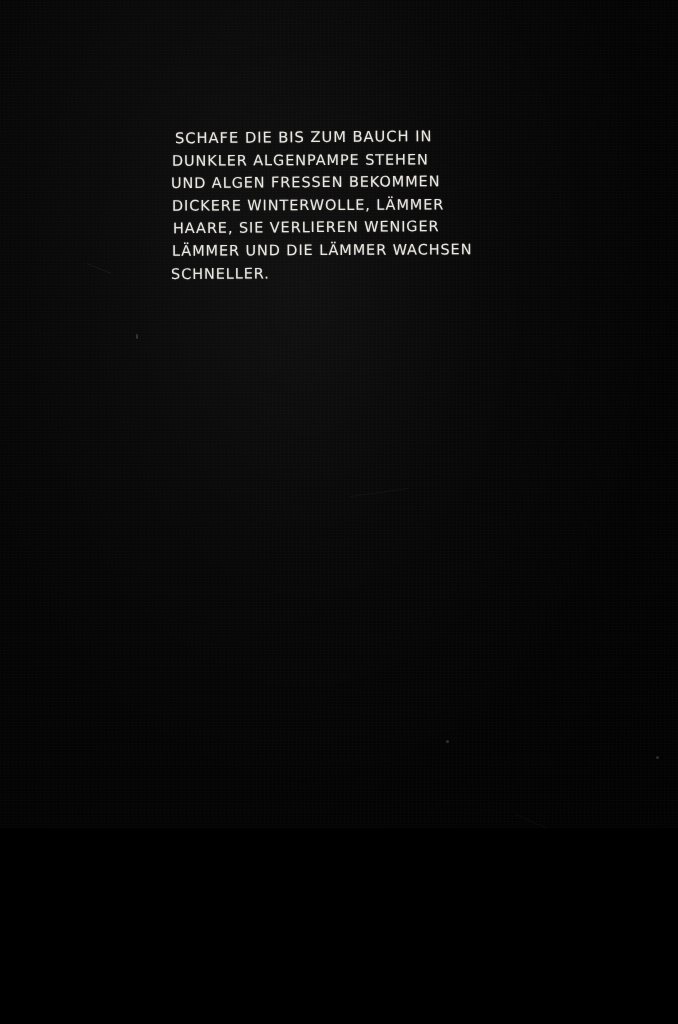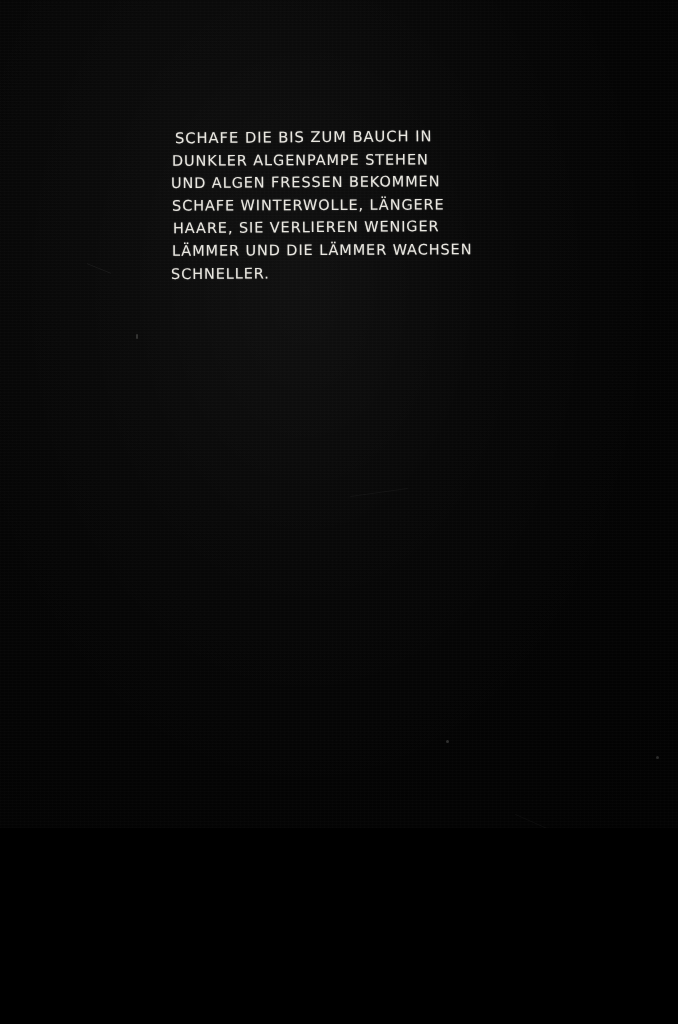--- a/index.html
+++ b/index.html
@@ -104,19 +104,19 @@
   <div class="speck" style="left:560px; top:1002px; width:2px; height:2px; opacity:.35;"></div>
   <div class="scratch" style="left:86px; top:268px; width:26px; height:1px; transform:rotate(22deg); opacity:.5;"></div>
   <div class="scratch" style="left:350px; top:492px; width:58px; height:1px; transform:rotate(-8deg); opacity:.35;"></div>
   <div class="scratch" style="left:512px; top:828px; width:70px; height:1px; transform:rotate(24deg); opacity:.3;"></div>
   <div class="scratch" style="left:556px; top:862px; width:40px; height:1px; transform:rotate(18deg); opacity:.25;"></div>
 
   <div class="handwriting">
     <span class="line l1">SCHAFE DIE BIS ZUM BAUCH IN</span>
     <span class="line l2">DUNKLER ALGENPAMPE STEHEN</span>
     <span class="line l3">UND ALGEN FRESSEN BEKOMMEN</span>
-    <span class="line l4">SCHAFE WINTERWOLLE, LÄNGERE</span>
+    <span class="line l4">DICKERE WINTERWOLLE, LÄMMER</span>
     <span class="line l5">HAARE, SIE VERLIEREN  WENIGER</span>
     <span class="line l6">LÄMMER UND DIE LÄMMER WACHSEN</span>
     <span class="line l7">SCHNELLER.</span>
   </div>
 
 </div>
 
 </body></html>

